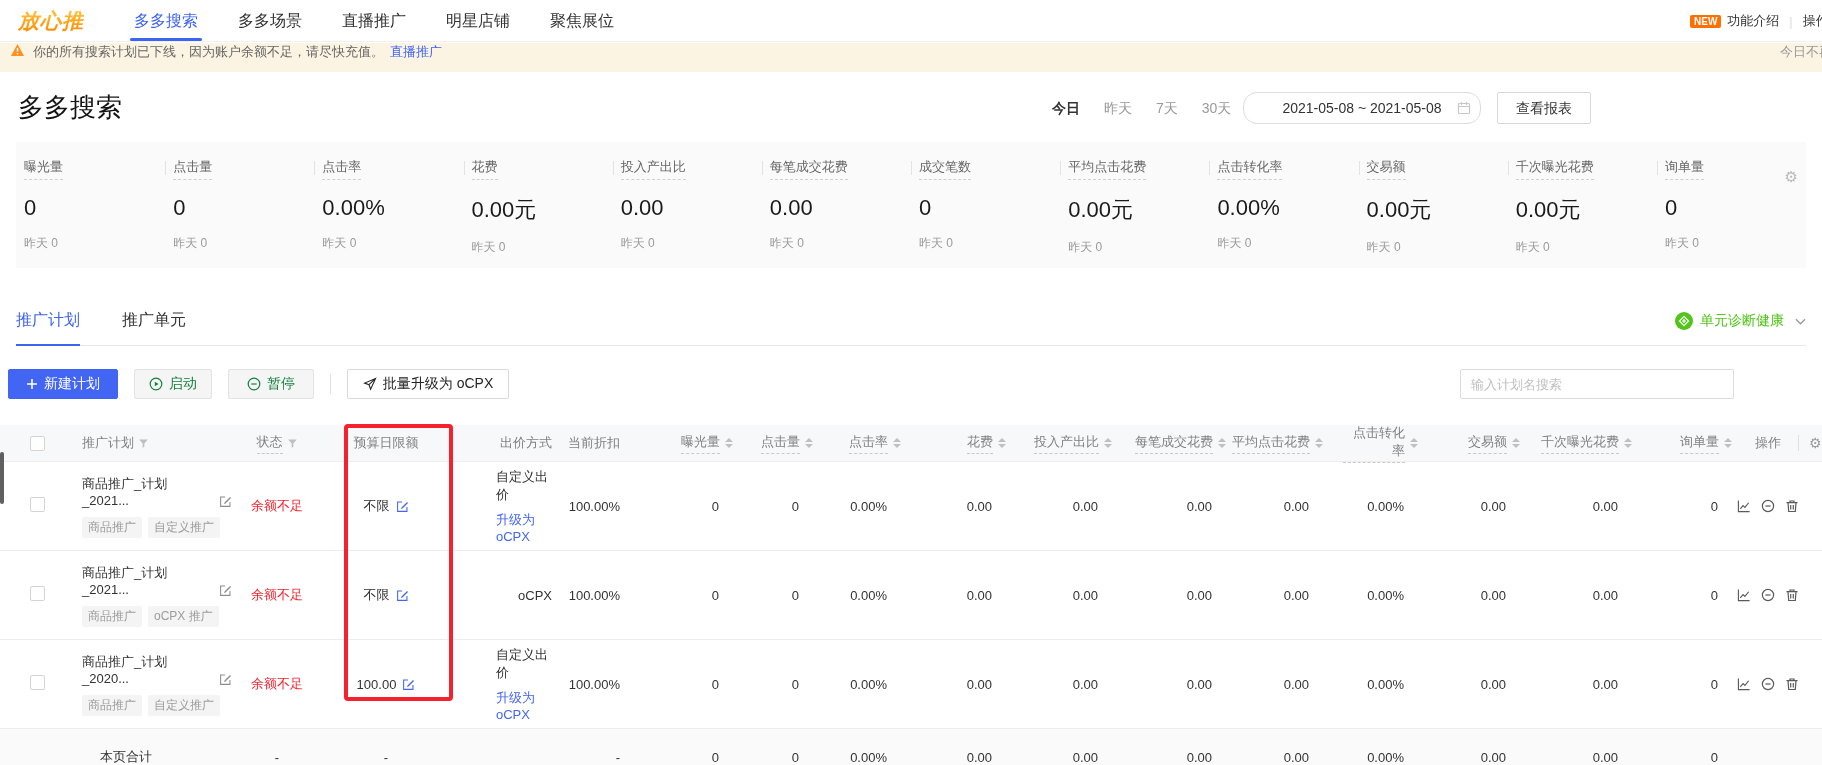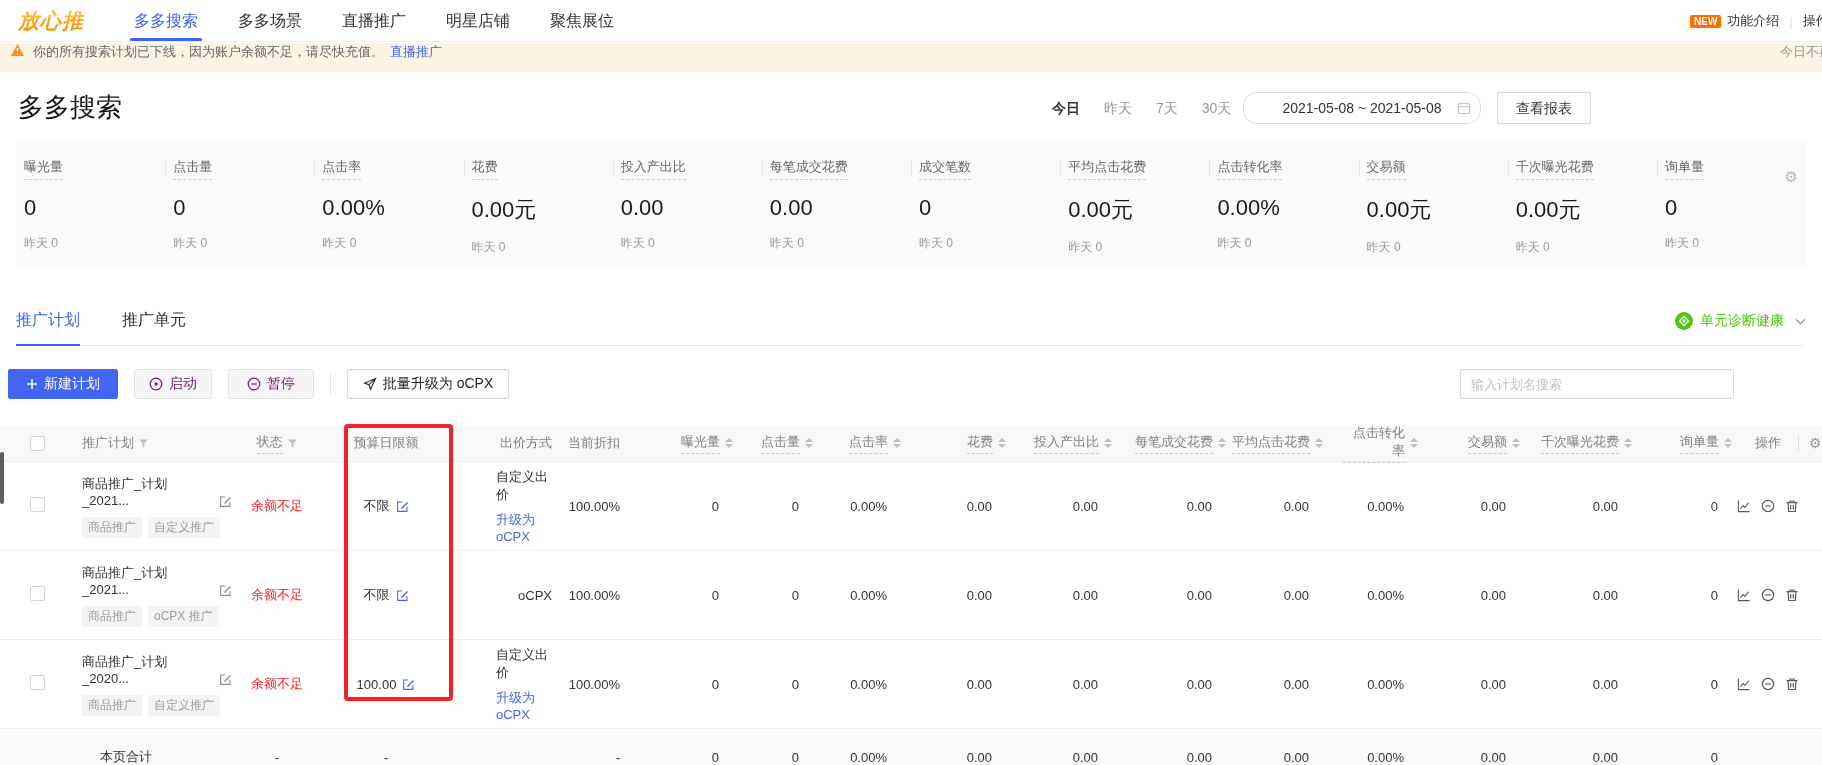--- a/index.html
+++ b/index.html
@@ -48,21 +48,21 @@
   .subtabs { position:absolute; left:16px; top:310px; width:1790px; height:36px; border-bottom:1px solid #e8e8e8; display:flex; align-items:flex-start; }
   .subtab { font-size:16px; color:#333; margin-right:42px; padding-bottom:13px; cursor:pointer; }
   .subtab.active { color:#3d63f2; border-bottom:2px solid #3d63f2; }
   .health { margin-left:auto; display:flex; align-items:center; gap:7px; color:#52c41a; font-size:14px; cursor:pointer; padding-top:2px; }
   .health .chev { color:#999; margin-left:4px; display:inline-flex; }
 
   
   .toolbar { position:absolute; left:8px; top:368px; height:32px; display:flex; align-items:center; }
   .btn { height:30px; border-radius:2px; font-size:14px; display:inline-flex; align-items:center; justify-content:center; gap:6px; cursor:pointer; }
   .btn-primary { width:110px; background:#4365f4; color:#fff; border:1px solid #4365f4; }
-  .btn-disabled { background:#f5f5f5; color:#701a75; border:1px solid #e3e3e3; margin-left:16px; cursor:not-allowed; }
+  .btn-disabled { background:#f5f5f5; color:#15803d; border:1px solid #e3e3e3; margin-left:16px; cursor:not-allowed; }
   .btn-start { width:78px; } .btn-pause { width:86px; }
   .tb-sep { width:1px; height:20px; background:#e0e0e0; margin:0 16px 0 16px; }
   .btn-plain { width:162px; background:#fff; color:#262626; border:1px solid #d9d9d9; }
   .search-input { position:absolute; left:1460px; top:369px; width:274px; height:30px; border:1px solid #dcdcdc; border-radius:2px; padding:0 10px; font-size:13px; color:#333; outline:none; font-family:inherit; }
   .search-input::placeholder { color:#bfbfbf; }
 
   
   .table { position:absolute; left:0; top:425px; width:1822px; }
   .cell { flex:0 0 auto; }
   .c0{width:82px; padding-left:30px;} .c1{width:150px;} .c2{width:90px;} .c3{width:128px;} .c4{width:110px;padding-left:46px;}

